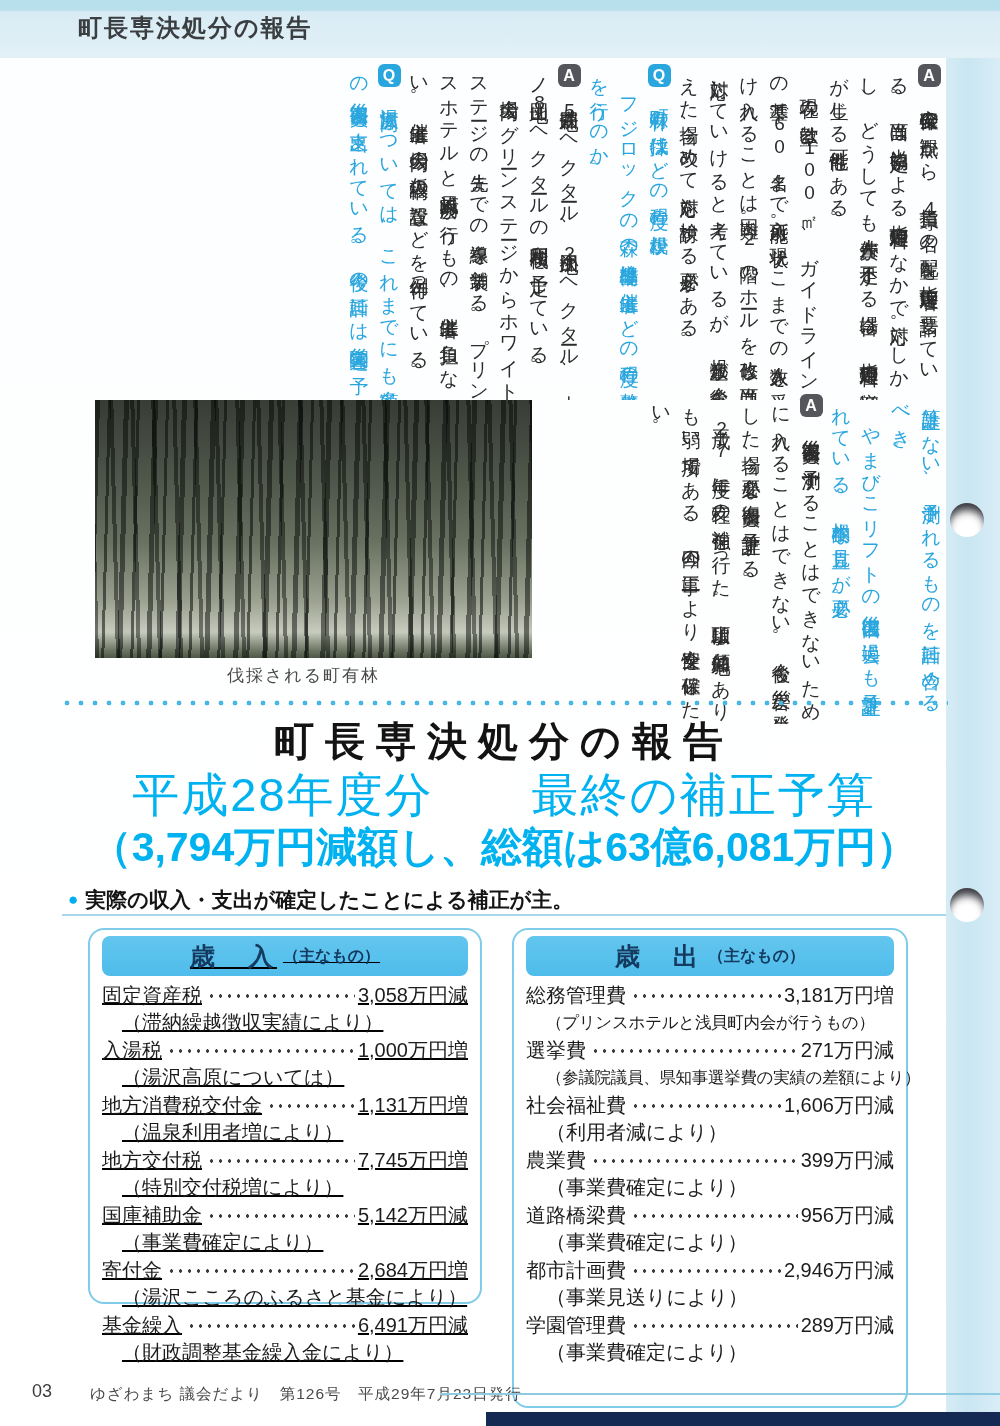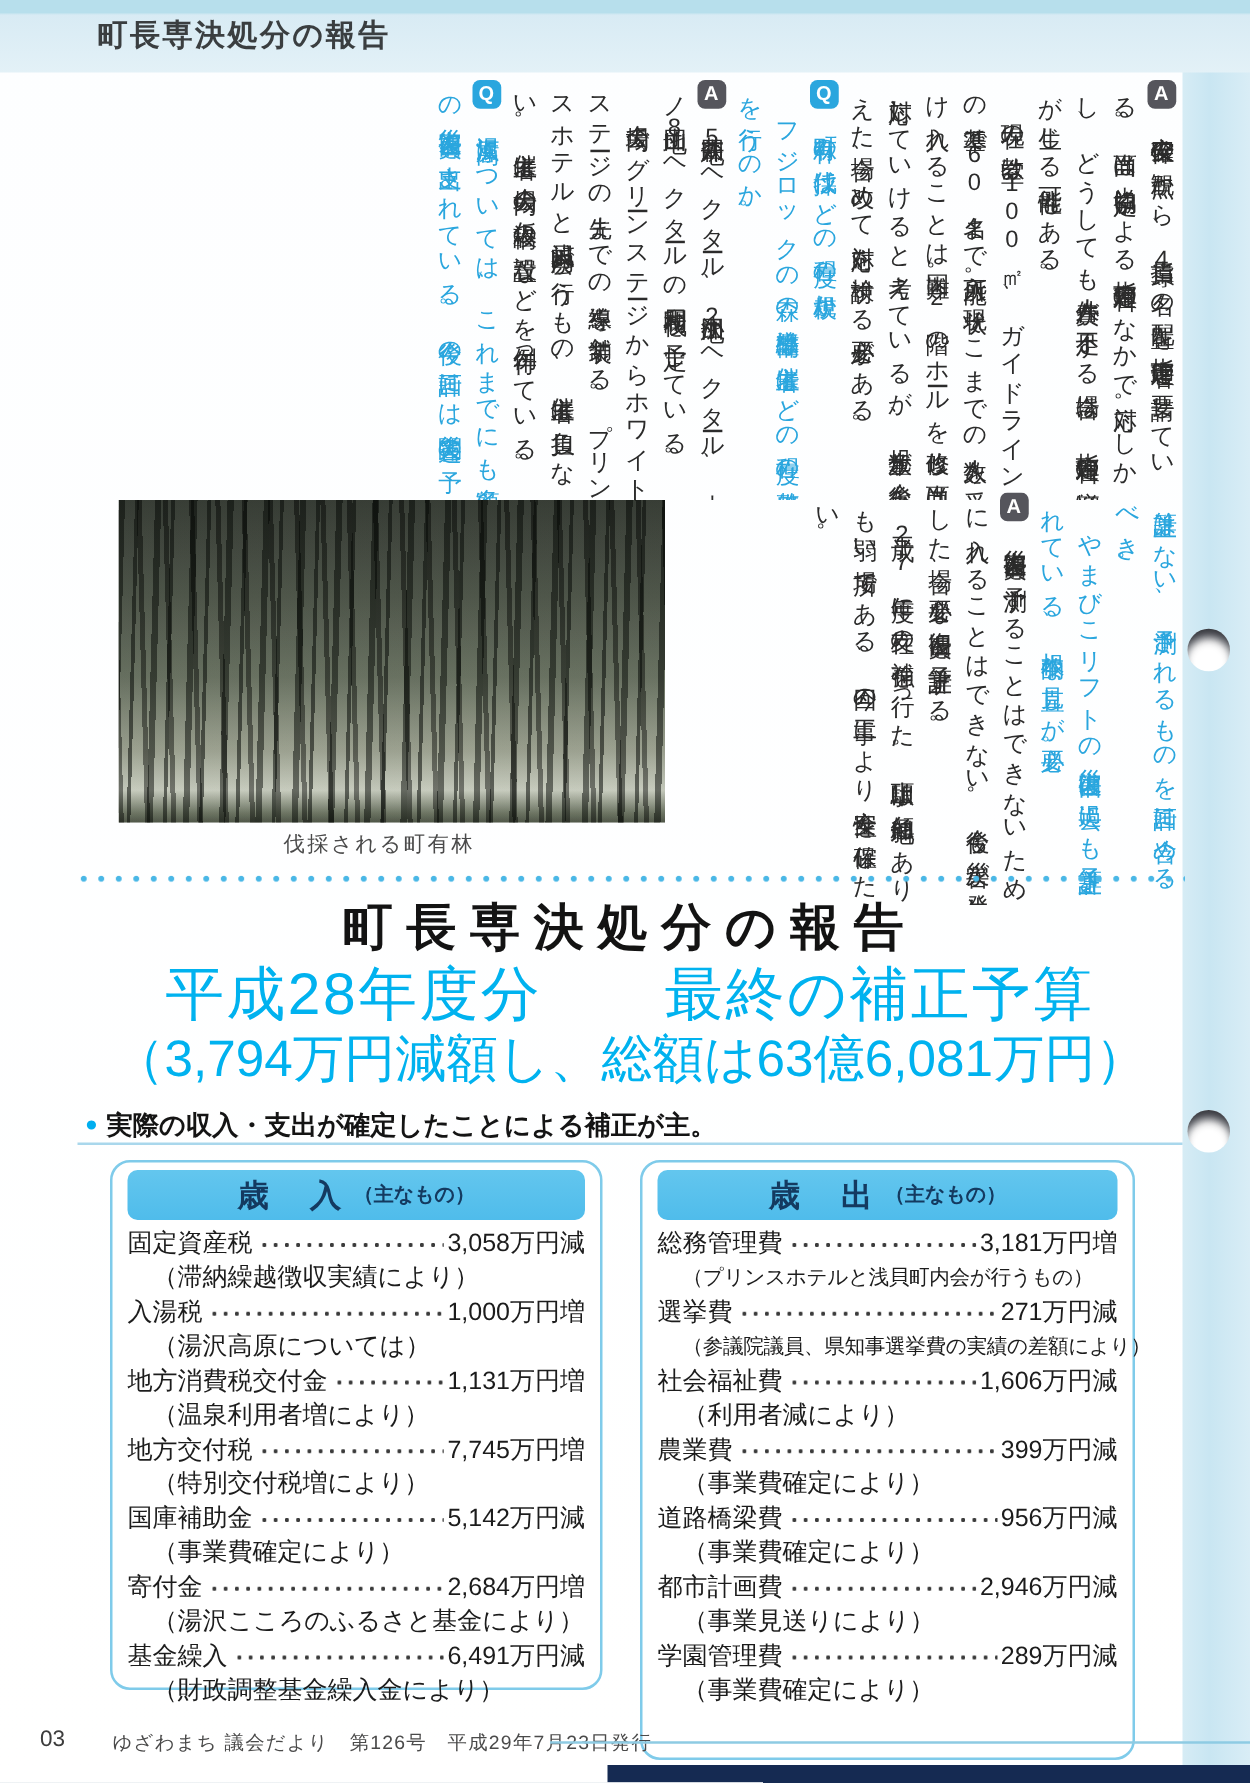--- a/index.html
+++ b/index.html
@@ -71,36 +71,36 @@
   .report-title {
     position:absolute; left:62px; top:714px; width:884px; text-align:center;
     font-size:40px; font-weight:bold; color:#131313; letter-spacing:11px;
   }
   .report-sub1 {
     position:absolute; left:62px; top:764px; width:884px; text-align:center;
     font-size:47px; font-weight:normal; color:#00b2ef; letter-spacing:2px;
   }
   .report-sub2 {
     position:absolute; left:56px; top:820px; width:896px; text-align:center;
-    font-size:41px; font-weight:normal; color:#00b2ef; letter-spacing:0;
+    font-size:41px; font-weight:bold; color:#00b2ef; letter-spacing:0;
   }
   .lead {
     position:absolute; left:68px; top:886px; width:860px;
     font-size:21px; font-weight:bold; color:#141414;
   }
   .lead .bullet { color:#00aeef; font-size:17px; margin-right:7px; vertical-align:2px; }
   .rule {
     position:absolute; left:62px; top:914px; width:884px; height:2px; background:#a9d7ec;
   }
   
   .budget-table {
     position:absolute; top:928px; background:#fff;
     border:2px solid #7fcbea; border-radius:16px; padding:6px 12px 4px 12px;
   }
-  .budget-table.revenue { left:88px; width:394px; height:424px; }
+  .budget-table.revenue { left:88px; width:394px; height:376px;text-decoration:underline; }
   .budget-table.expenditure { left:512px; width:396px; height:480px; }
   .thead {
     height:40px; border-radius:8px; background:linear-gradient(180deg,#63c6ee,#4fbceb);
     display:flex; align-items:center; justify-content:center; margin-bottom:6px;
   }
   .thead .ttl { font-size:25px; font-weight:bold; color:#143a60; letter-spacing:4px; }
   .thead .sub { font-size:16px; font-weight:bold; color:#143a60; margin-left:6px; }
   .trow { margin-bottom:1px; }
   .tline { display:flex; align-items:center; font-size:20px; color:#1c1c1c; line-height:27px; }
   .tlabel { white-space:nowrap; }

